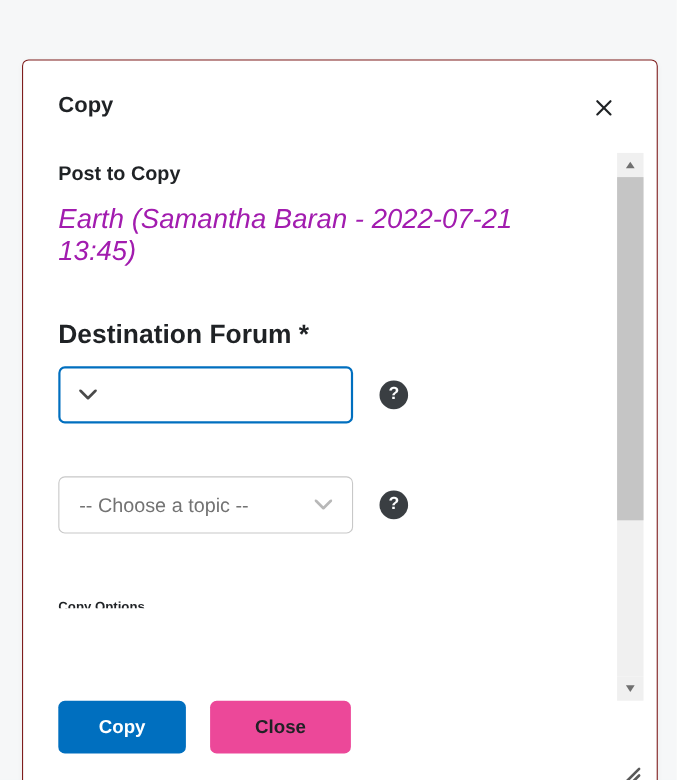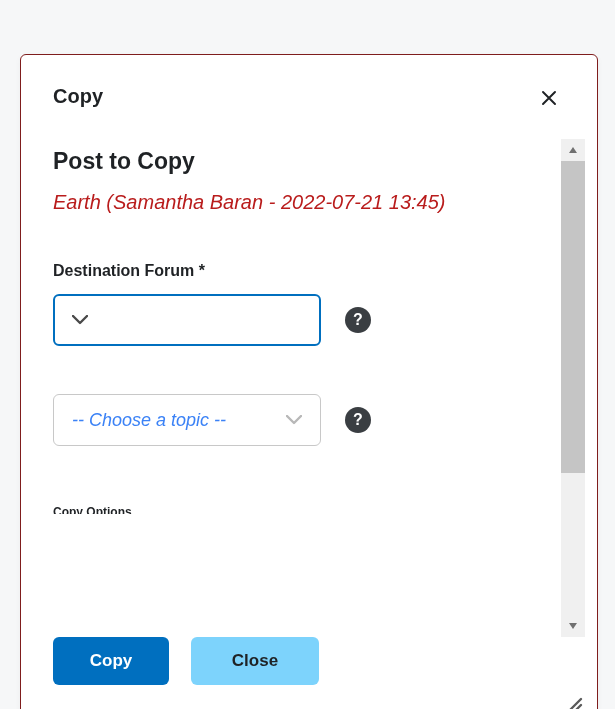--- a/index.html
+++ b/index.html
@@ -40,33 +40,33 @@
     background: transparent;
     border: none;
   }
   .close-btn svg { width: 18px; height: 18px; }
   .scroll-area {
     position: relative;
     height: 515px;
     padding: 40px 80px 0 32px;
   }
   .section-label {
-    font-size: 23px;
+    font-size: 18px;
     font-weight: 700;
     color: #1f2225;
     margin-bottom: 16px;
   }
   .post-name {
-    font-size: 20px;
+    font-size: 25px;
     font-style: italic;
-    color: #b91c1c;
+    color: #a21caf;
     margin-bottom: 48px;
   }
   .field-label {
-    font-size: 16px;
+    font-size: 24px;
     font-weight: 700;
     color: #1f2225;
     margin-bottom: 14px;
   }
   .select-row {
     display: flex;
     align-items: center;
     gap: 24px;
     margin-bottom: 48px;
   }
@@ -81,21 +81,21 @@
     padding: 0 18px;
     font-size: 18px;
     cursor: pointer;
     background: #fff;
   }
   .select.focused {
     border: 2px solid #006fbf;
     padding: 0 17px;
   }
   .select .placeholder { color: #5a5a5a; }
-  .select.disabledish .placeholder { color: #3b82f6; font-style: italic; }
+  .select.disabledish .placeholder { color: #737373; }
   .chevron svg { width: 16px; height: 10px; display:block; }
   .help-icon {
     width: 26px; height: 26px;
     border-radius: 50%;
     background: #3a3e42;
     color: #fff;
     display: flex; align-items: center; justify-content: center;
     font-size: 16px; font-weight: 700;
     cursor: pointer;
   }
@@ -116,21 +116,21 @@
     height: 48px;
     padding: 0 28px;
     border-radius: 6px;
     font-size: 17px;
     font-weight: 700;
     cursor: pointer;
     display: inline-flex; align-items: center; justify-content: center;
     border: none;
   }
   .btn-primary { background: #006fbf; color: #ffffff; min-width: 116px; }
-  .btn-secondary { background: #7dd3fc; color: #1f2225; min-width: 128px; }
+  .btn-secondary { background: #ec4899; color: #1f2225; min-width: 128px; }
 
   
   .scrollbar {
     position: absolute;
     right: 12px; top: 84px;
     width: 24px; height: 498px;
   }
   .sb-btn {
     width: 24px; height: 22px;
     background: #f0f0f0;

